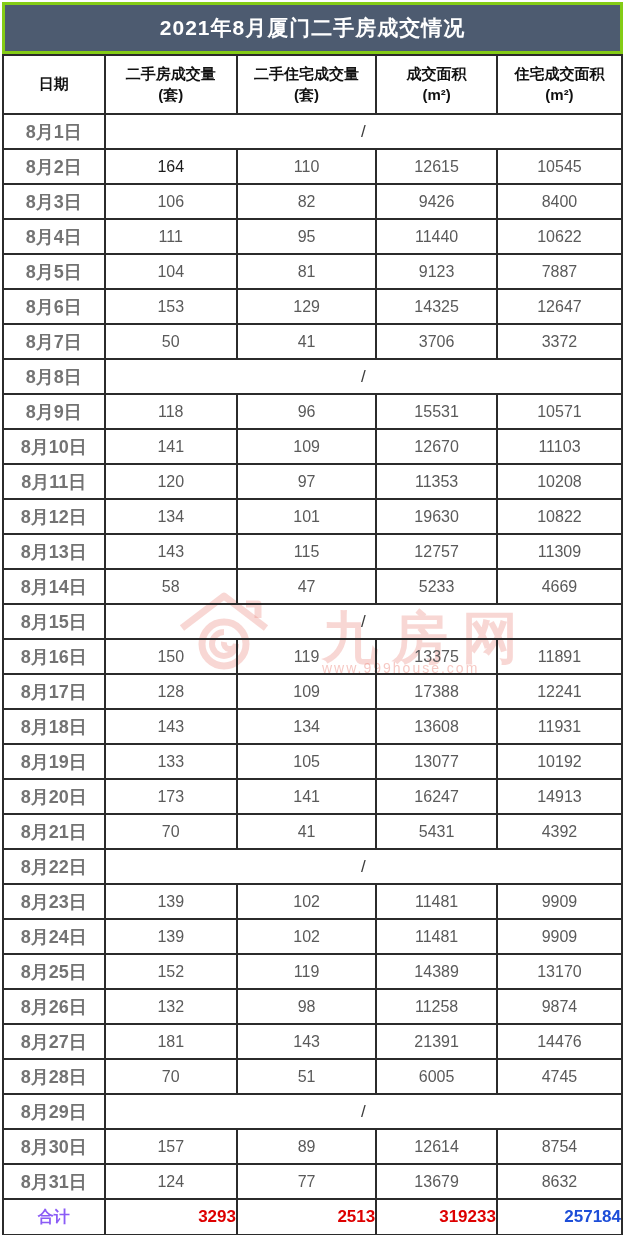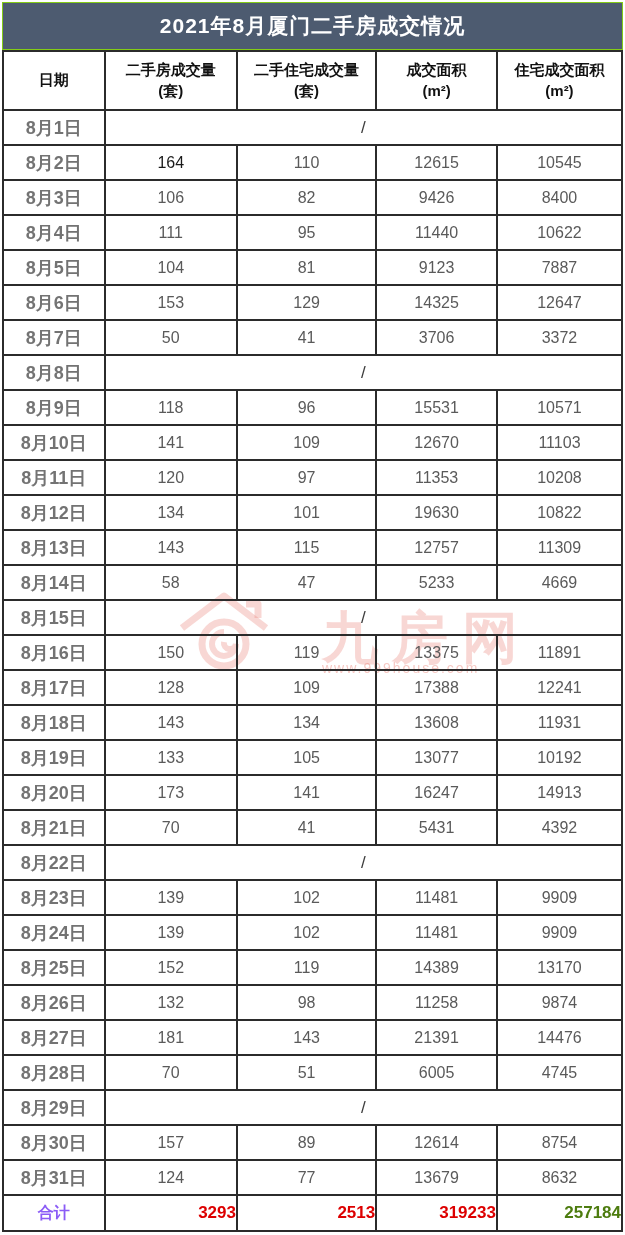--- a/index.html
+++ b/index.html
@@ -49,21 +49,21 @@
     color: rgba(233, 123, 112, 0.42);
     letter-spacing: 2px;
     margin-top: -6px;
     white-space: nowrap;
   }
   
   .title-bar {
     position: relative;
     z-index: 1;
     height: 46px;
-    border: 1px solid #84cc16;
+    border: 3px solid #84cc16;
     display: flex;
     align-items: center;
     justify-content: center;
     font-size: 21px;
     font-weight: bold;
     letter-spacing: 1px;
   }
   
   table.tx {
     position: relative;
@@ -371,18 +371,18 @@
           <td class="value-cell">13679</td>
           <td class="value-cell">8632</td>
         </tr>
       </tbody>
     <tfoot>
       <tr>
         <th class="total-label">合计</th>
         <td class="total-value" style="color: rgb(221, 0, 0);">3293</td>
         <td class="total-value" style="color: rgb(221, 0, 0);">2513</td>
         <td class="total-value" style="color: rgb(221, 0, 0);">319233</td>
-        <td class="total-value" style="color: #4d7c0f;">257184</td>
+        <td class="total-value" style="color: #1d4ed8;">257184</td>
       </tr>
     </tfoot>
   </table>
 
 </div>
 
 </body></html>

